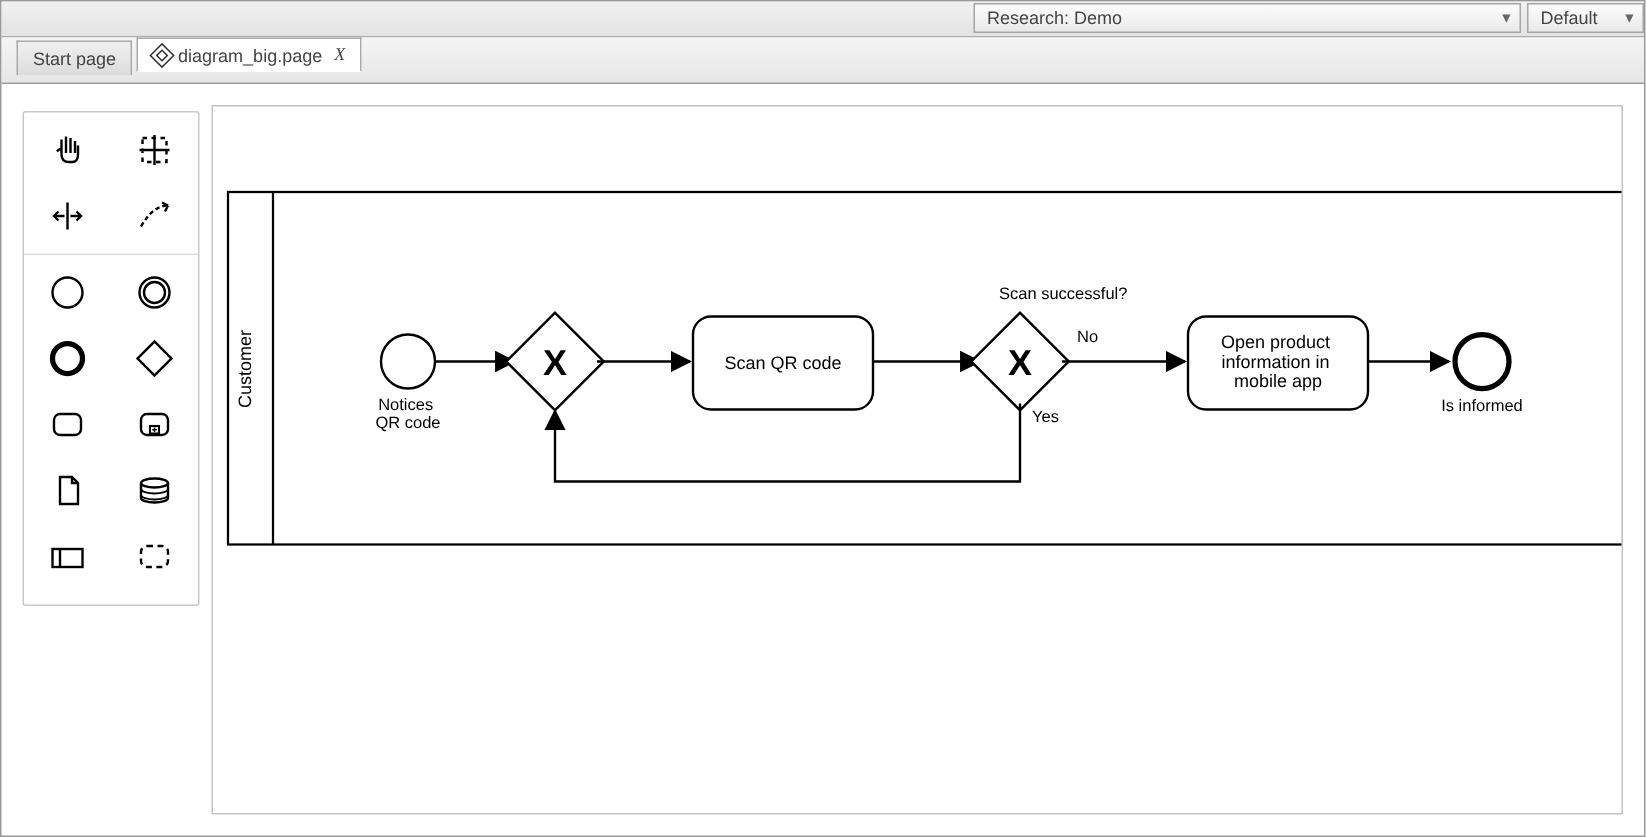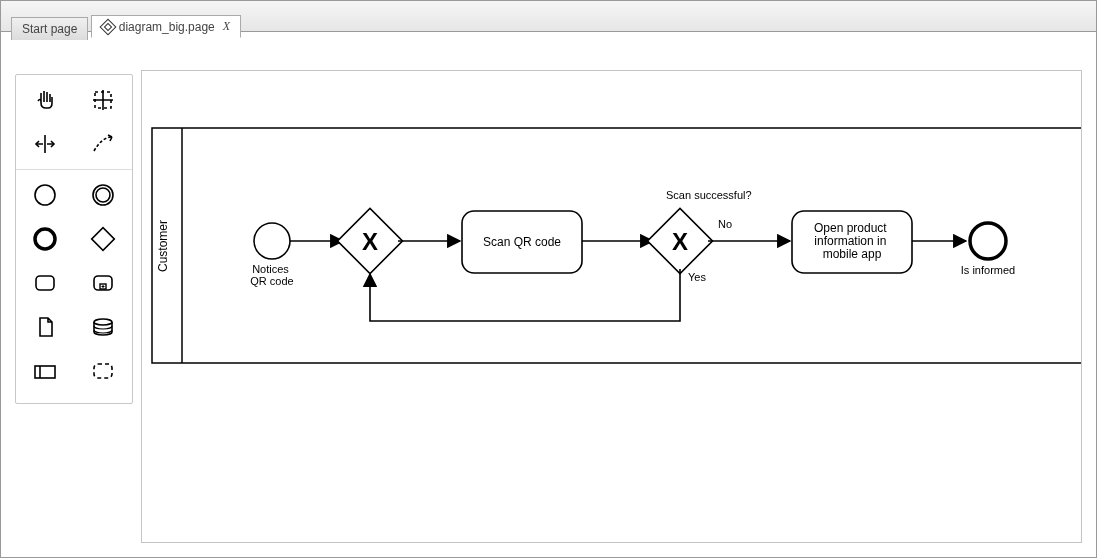--- a/index.html
+++ b/index.html
@@ -9,21 +9,21 @@
   .window { width:1097px; height:558px; border:1px solid #999; background:#fff; position:relative; overflow:hidden; }
 
   
   .topbar { height:24px; background:linear-gradient(#f1f1f1,#e3e3e3); border-bottom:1px solid #aaa; position:relative; }
   .dropdown { position:absolute; top:1px; height:20px; border:1px solid #a6a6a6; background:linear-gradient(#fdfdfd,#e9e9e9); padding:2px 22px 2px 8px; font-size:12px; color:#444; cursor:pointer; }
   .dropdown.d1 { left:648px; width:365px; }
   .dropdown.d2 { left:1017px; width:78px; }
   .dropdown::after { content:"▾"; position:absolute; right:6px; top:2px; color:#666; font-size:11px; }
 
   
-  .tabstrip { height:31px; background:linear-gradient(#f5f5f5,#e6e6e6); border-bottom:1px solid #999; position:relative; padding-left:10px; padding-top:14px; }
+  .tabstrip { height:31px; background:linear-gradient(#f5f5f5,#e6e6e6); border-bottom:1px solid #999; position:relative; padding-left:10px; padding-top:0; }
   .tab { display:inline-flex; align-items:center; height:23px; padding:0 10px; border:1px solid #aaa; border-bottom:none; font-size:12px; background:linear-gradient(#fbfbfb,#ececec); position:relative; margin-right:-1px; color:#444; cursor:pointer; }
   .tab.inactive { background:linear-gradient(#f0f0f0,#dcdcdc); }
   .tab.active { background:#fff; border-bottom:1px solid #fff; z-index:2; }
   .tab .diamond-icon { width:12px; height:12px; transform:rotate(45deg); border:1px solid #333; margin-right:5px; display:inline-block; position:relative; }
   .tab .diamond-icon::after{ content:""; position:absolute; inset:2px; border:1px solid #333; }
   .tab .close { font-style:italic; font-family:"Times New Roman",serif; margin-left:8px; color:#444; }
 
   
   .workspace { position:absolute; top:55px; left:0; right:0; bottom:0; display:flex; }
 
@@ -41,20 +41,28 @@
 
   .bpmn-label { font-size:12px; fill:#000; }
   .bpmn-small-label { font-size:11px; fill:#000; }
   .lane-label { font-size:12px; }
 </style>
 </head>
 <body>
 
 <div class="window">
 
+  <div class="topbar">
+    <div class="dropdown d1">
+      <span>Research: Demo</span>
+    </div>
+    <div class="dropdown d2">
+      <span>Default</span>
+    </div>
+  </div>
 
   <div class="tabstrip">
     <div class="tab inactive">
       <span>Start page</span>
     </div>
     <div class="tab active">
       <span class="diamond-icon"></span>
       <span>diagram_big.page</span>
       <span class="close">X</span>
     </div>

